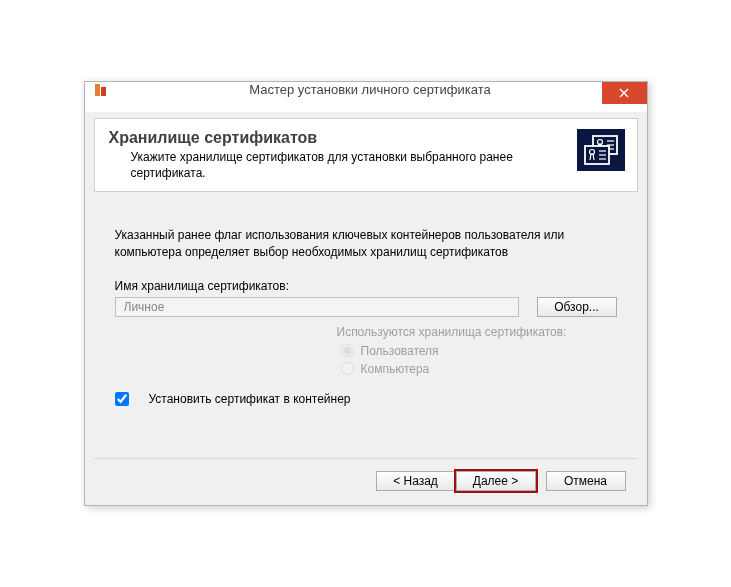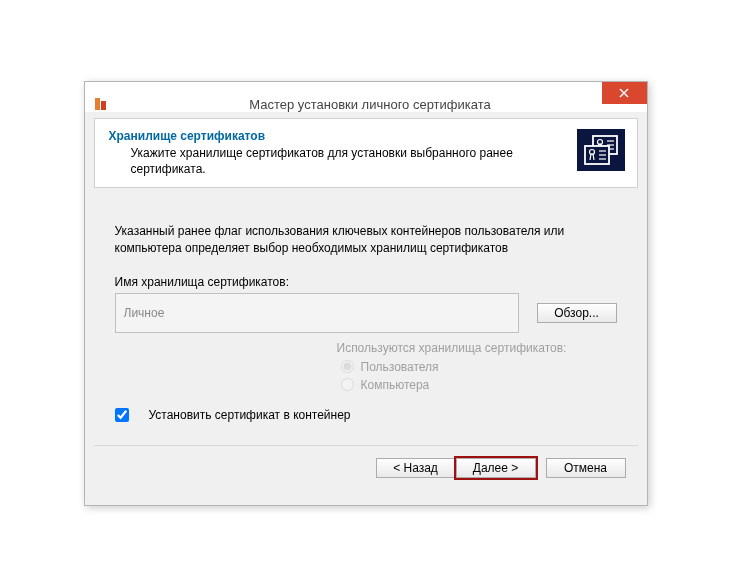--- a/index.html
+++ b/index.html
@@ -18,21 +18,21 @@
       height: 425px;
       background: #f0f0f0;
       border: 1px solid #b4b4b4;
       box-shadow: 2px 2px 8px rgba(0,0,0,0.2);
       display: flex;
       flex-direction: column;
     }
     .titlebar {
       height: 30px;
       display: flex;
-      align-items: flex-end;
+      align-items: flex-start;
       padding-left: 8px;
       background: #ffffff;
       position: relative;
       gap: 24px;
     }
     .titlebar .app-icon {
       width: 16px;
       height: 16px;
       margin-right: 6px;
       position: relative;
@@ -60,21 +60,21 @@
     }
     .header {
       margin: 6px 9px 0 9px;
       background: #ffffff;
       border: 1px solid #d0d0d0;
       padding: 10px 12px 10px 14px;
       display: flex;
       align-items: flex-start;
     }
     .header-text { flex: 1; }
-    .header-title { font-weight: bold; font-size: 12px; color: #0369a1; }
+    .header-title { font-weight: bold; font-size: 16px; color: #404040; }
     .header-desc {
       font-size: 12px;
       color: #000;
       margin-left: 22px;
       margin-top: 2px;
       line-height: 1.35;
       max-width: 400px;
     }
     .header-icon {
       width: 48px;
@@ -92,21 +92,21 @@
     }
     .info-text {
       font-size: 12px;
       line-height: 1.4;
       margin-bottom: 18px;
     }
     .field-label { font-size: 12px; margin-bottom: 4px; }
     .field-row { display: flex; align-items: center; gap: 18px; }
     .text-input {
       flex: 1;
-      height: 40px;
+      height: 20px;
       border: 1px solid #c0c0c0;
       background: #f4f4f4;
       color: #888;
       padding: 0 8px;
       font-size: 12px;
       font-family: inherit;
     }
     .btn {
       height: 20px;
       background: linear-gradient(#fefefe, #e9e9e9);
@@ -134,21 +134,21 @@
     }
     .checkbox-row input[type=checkbox] {
       width: 14px; height: 14px;
     }
     .footer {
       display: flex;
       justify-content: flex-end;
       align-items: center;
       padding: 12px 12px 14px 12px;
       border-top: 1px solid #d8d8d8;
-      margin: 13px 9px;
+      margin: 0 9px;
     }
     .btn.primary-outline {
       outline: 2px solid #a01010;
       outline-offset: 0;
     }
     .gap { width: 10px; }
   </style>
 </head>
 <body>
 

